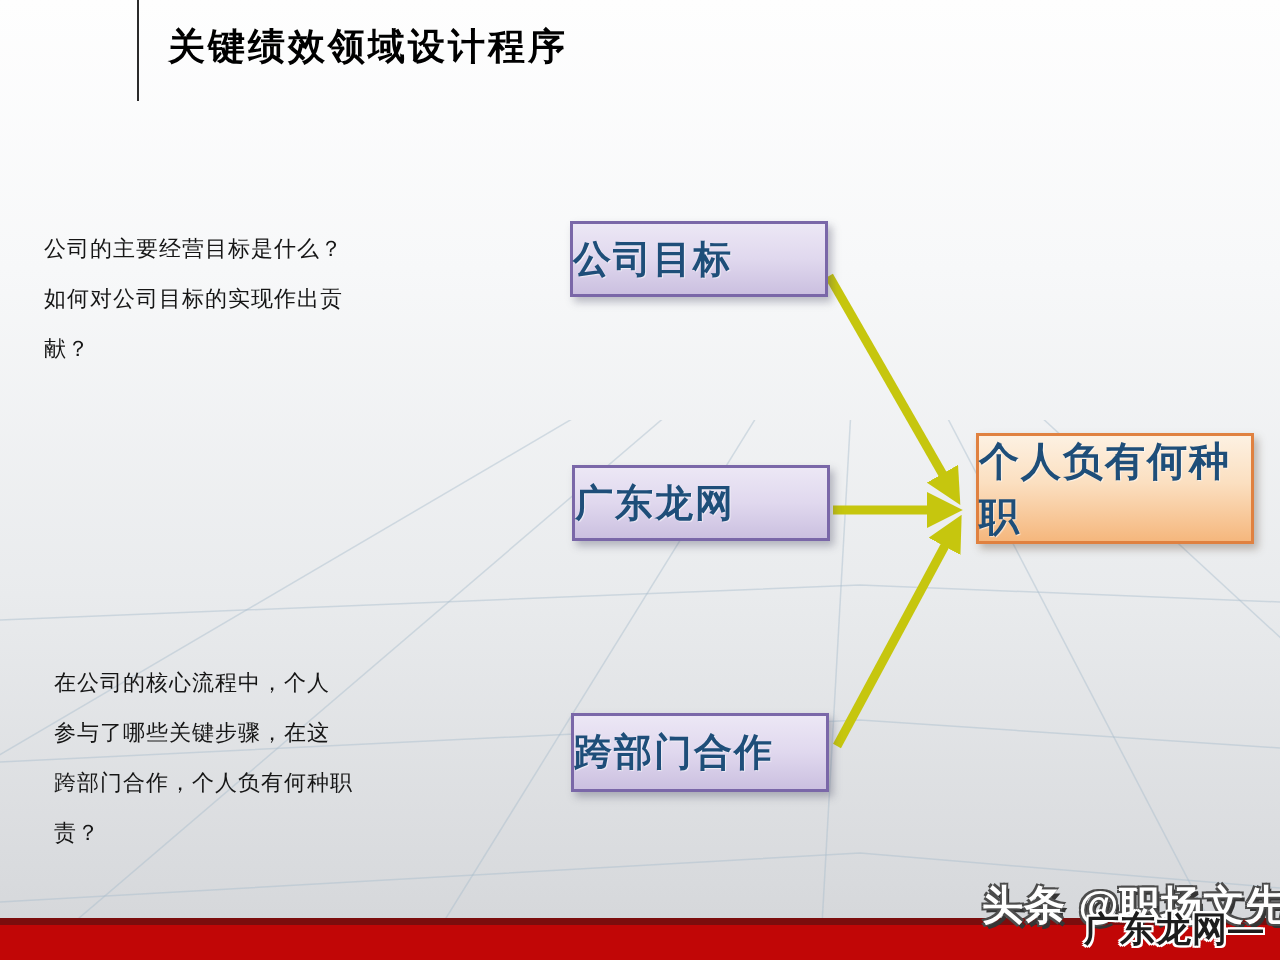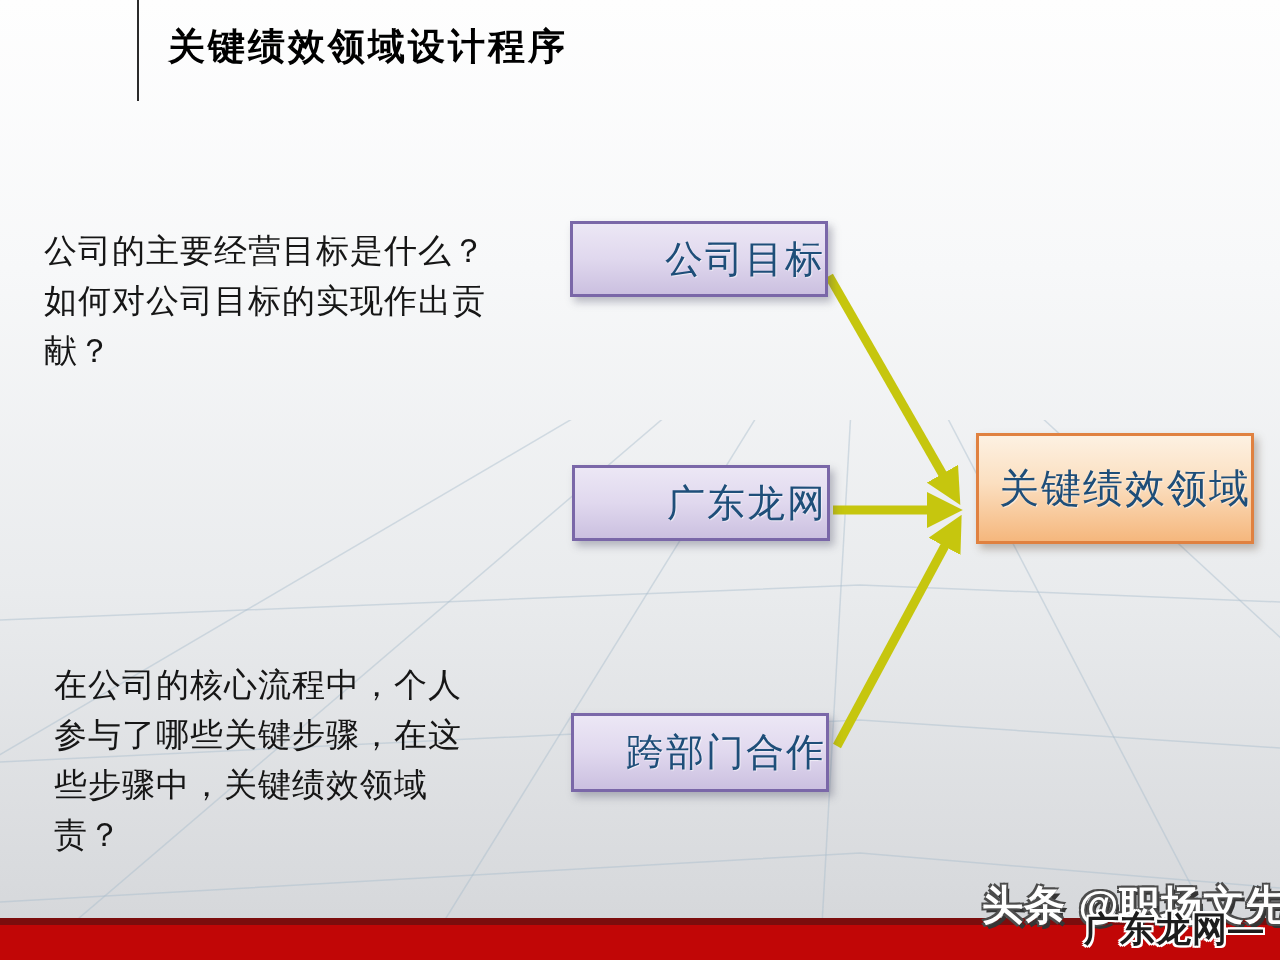--- a/index.html
+++ b/index.html
@@ -33,43 +33,44 @@
     font-size: 37px;
     font-weight: bold;
     color: #000;
     letter-spacing: 3px;
     white-space: nowrap;
   }
 
   .question {
     position: absolute;
     width: 490px;
-    font-size: 33px;
+    font-size: 22px;
     line-height: 50px;
     color: #161616;
     letter-spacing: 1px;
     white-space: pre-line;
+    font-family: Liberation Mono, monospace;
   }
   .q1 { left: 44px;  top: 226px; }
   .q2 { left: 54px;  top: 430px; }
   .q3 { left: 54px;  top: 660px; }
 
   .arrow-layer {
     position: absolute;
     left: 0; top: 0;
     width: 1280px; height: 960px;
     pointer-events: none;
   }
 
   .flow-box {
     position: absolute;
     display: flex;
     align-items: center;
-    justify-content: flex-end;
-    font-weight: normal;
+    justify-content: flex-start;
+    font-weight: bold;
     color: #1e4e79;
     letter-spacing: 2px;
     text-shadow: 1px 1px 1px rgba(255,255,255,0.6);
   }
   .src-box {
     width: 258px; height: 76px;
     font-size: 38px;
     background: linear-gradient(180deg, #ece7f5 0%, #e0d8ee 50%, #cbc0e0 100%);
     border: 3px solid #7a67a8;
     box-shadow: 4px 5px 8px rgba(70,70,95,0.35);
@@ -152,21 +153,21 @@
   </svg>
 
   <div class="title-rule"></div>
   <h1 class="page-title">关键绩效领域设计程序</h1>
 
   <div class="question q1">公司的主要经营目标是什么？
 如何对公司目标的实现作出贡
 献？</div>
   <div class="question q3">在公司的核心流程中，个人
 参与了哪些关键步骤，在这
-些步骤中，关键绩效领域
+跨部门合作，个人负有何种职
 责？</div>
 
   <svg class="arrow-layer" width="1280" height="960" viewBox="0 0 1280 960">
     <defs>
       <marker id="ah" markerWidth="4" markerHeight="4" refX="0.8" refY="2" orient="auto">
         <path d="M0,0 L4,2 L0,4 Z" fill="#c6c60e"></path>
       </marker>
     </defs>
     <g stroke="#c6c60e" stroke-width="9">
       <line x1="829" y1="276" x2="946" y2="480" marker-end="url(#ah)"></line>
@@ -179,21 +180,21 @@
     <span>公司目标</span>
   </div>
   <div class="flow-box src-box b2">
     <span>广东龙网</span>
   </div>
   <div class="flow-box src-box b3">
     <span>跨部门合作</span>
   </div>
 
   <div class="flow-box target-box">
-    <span>关键绩效领域</span>
+    <span>个人负有何种职</span>
   </div>
 
   <div class="red-band"></div>
 
   <div class="wm-toutiao">头条 @职场文先生</div>
   <div class="wm-gdlw">广东龙网—</div>
 
 </div>
 
 </body></html>

